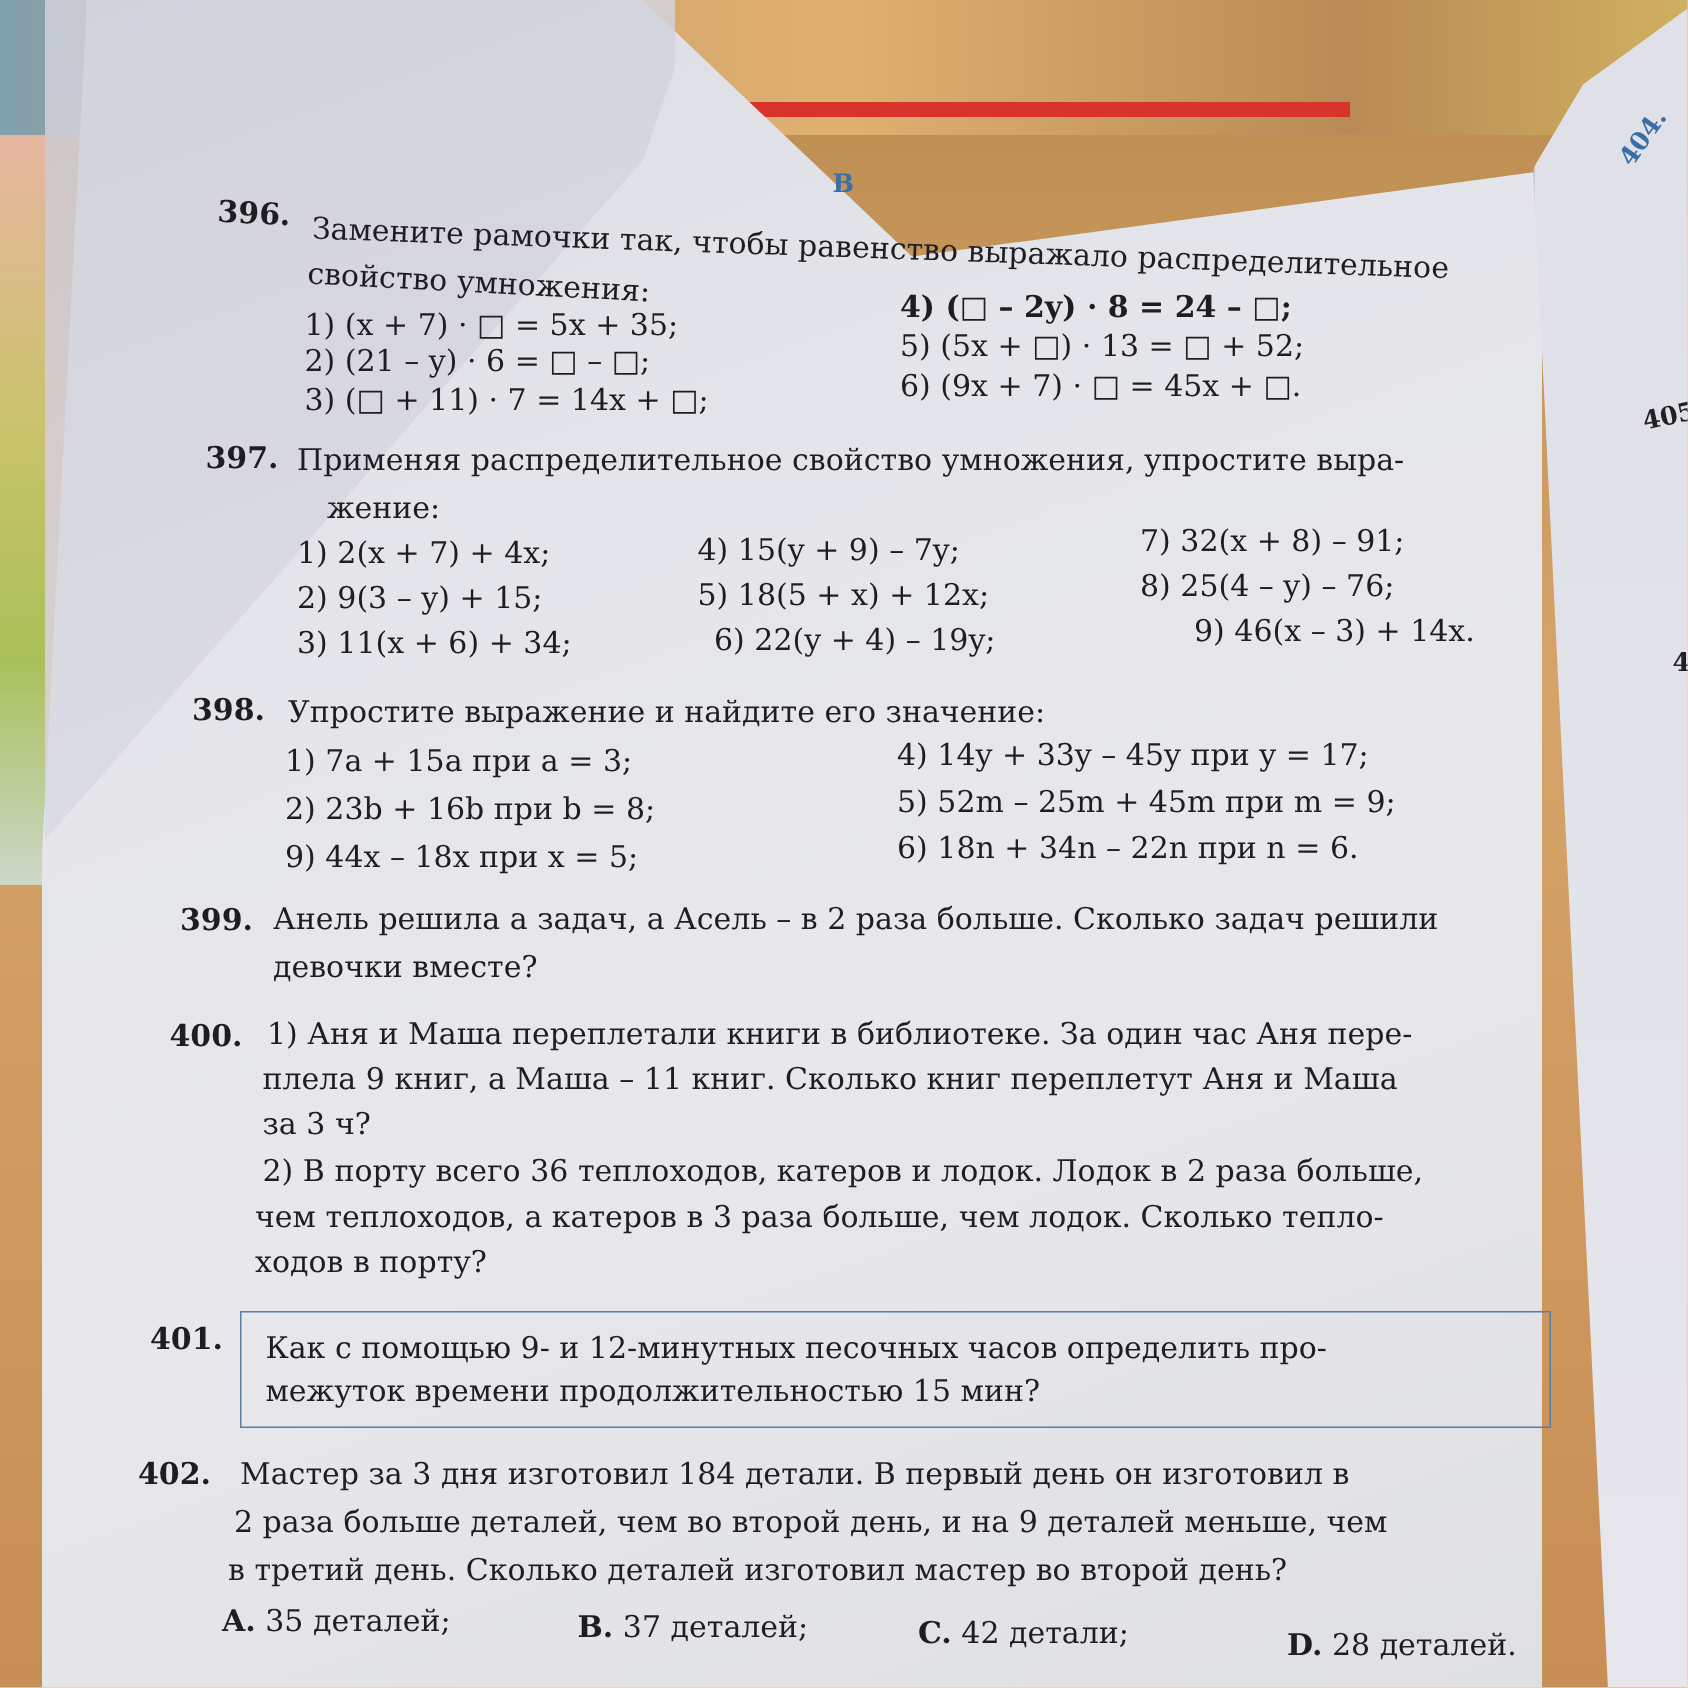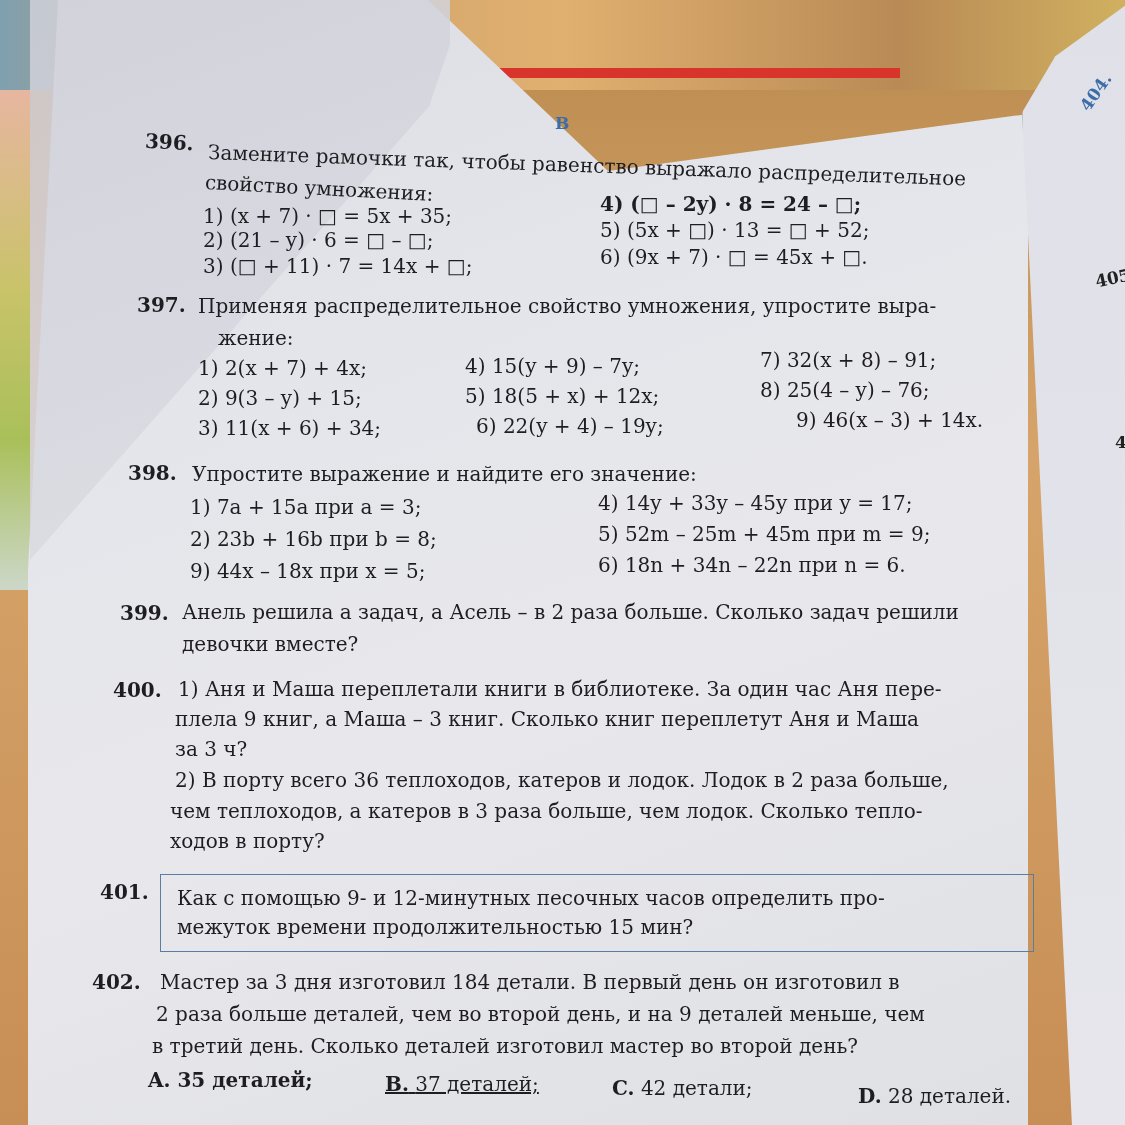--- a/index.html
+++ b/index.html
@@ -97,44 +97,44 @@
 
 <div>
   <span class="txt num" style="left:120px;top:601px;">399.</span>
   <span class="txt" style="left:182px;top:600px;text-align:right;">Анель решила a задач, а Асель – в 2 раза больше. Сколько задач решили</span>
   <span class="txt" style="left:182px;top:632px;">девочки вместе?</span>
 </div>
 
 <div>
   <span class="txt num" style="left:113px;top:678px;">400.</span>
   <span class="txt" style="left:178px;top:677px;">1) Аня и Маша переплетали книги в библиотеке. За один час Аня пере-</span>
-  <span class="txt" style="left:175px;top:707px;">плела 9 книг, а Маша – 3 книг. Сколько книг переплетут Аня и Маша</span>
+  <span class="txt" style="left:175px;top:707px;">плела 9 книг, а Маша – 11 книг. Сколько книг переплетут Аня и Маша</span>
   <span class="txt" style="left:175px;top:737px;">за 3 ч?</span>
   <span class="txt" style="left:175px;top:768px;">2) В порту всего 36 теплоходов, катеров и лодок. Лодок в 2 раза больше,</span>
   <span class="txt" style="left:170px;top:799px;">чем теплоходов, а катеров в 3 раза больше, чем лодок. Сколько тепло-</span>
   <span class="txt" style="left:170px;top:829px;">ходов в порту?</span>
 </div>
 
 <div>
   <span class="txt num" style="left:100px;top:880px;">401.</span>
   <div class="frame"></div>
   <span class="txt" style="left:177px;top:886px;">Как с помощью 9- и 12-минутных песочных часов определить про-</span>
   <span class="txt" style="left:177px;top:915px;">межуток времени продолжительностью 15 мин?</span>
 </div>
 
 <div>
   <span class="txt num" style="left:92px;top:970px;">402.</span>
   <span class="txt" style="left:160px;top:970px;">Мастер за 3 дня изготовил 184 детали. В первый день он изготовил в</span>
   <span class="txt" style="left:156px;top:1002px;">2 раза больше деталей, чем во второй день, и на 9 деталей меньше, чем</span>
   <span class="txt" style="left:152px;top:1034px;">в третий день. Сколько деталей изготовил мастер во второй день?</span>
-  <div class="row" style="left:148px;top:1068px;font-weight:bold;">
+  <div class="row" style="left:148px;top:1068px;">
     <b>A.</b>
     <span>35 деталей;</span>
   </div>
-  <div class="row" style="left:385px;top:1072px;text-decoration:underline;">
+  <div class="row" style="left:385px;top:1072px;">
     <b>B.</b>
     <span>37 деталей;</span>
   </div>
   <div class="row" style="left:612px;top:1076px;">
     <b>C.</b>
     <span>42 детали;</span>
   </div>
   <div class="row" style="left:858px;top:1084px;">
     <b>D.</b>
     <span>28 деталей.</span>

